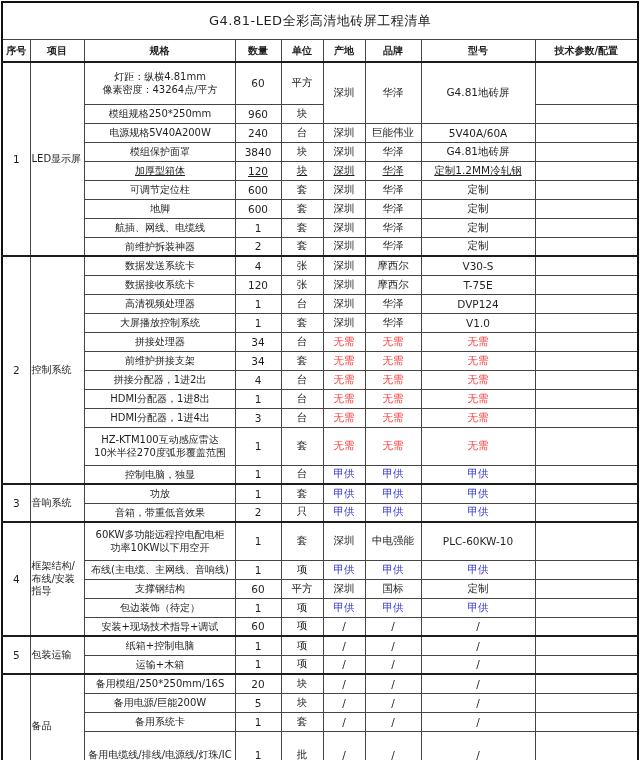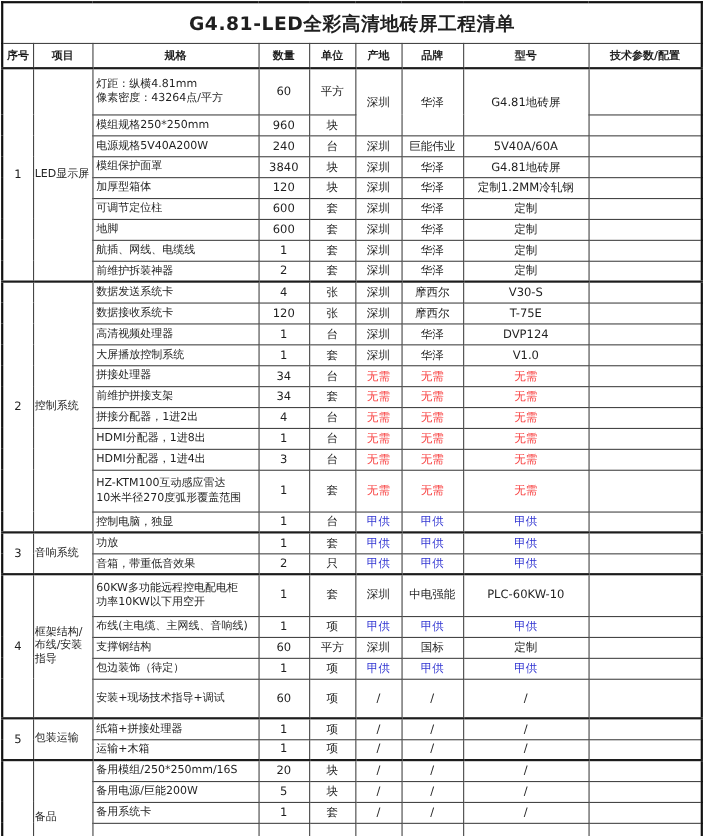--- a/index.html
+++ b/index.html
@@ -3,25 +3,25 @@
 <meta charset="utf-8">
 <style>
   html,body{margin:0;padding:0;background:#ffffff;}
   body{width:640px;height:760px;overflow:hidden;
        font-family:"DejaVu Sans","Liberation Sans",sans-serif;}
   .page{box-sizing:border-box;width:640px;height:760px;}
   table.sheet{border-collapse:collapse;table-layout:fixed;width:638px;margin:1px 1px 0 1px;
       border:2px solid #111111;color:#1f1f1f;}
   td,th{border:1px solid #454545;overflow:hidden;padding:0 2px;vertical-align:middle;
       font-size:10.5px;font-weight:normal;text-align:center;}
-  tr.title-row th{font-size:17px;font-weight:700;height:36px;letter-spacing:0.5px;text-align:center;}
+  tr.title-row th{font-size:13px;font-weight:400;height:36px;letter-spacing:0.5px;text-align:center;}
   tr.header-row th{font-weight:bold;height:21px;font-size:10px;}
   tr.sec-first td{border-top:2px solid #1c1c1c;}
   td.col-item{text-align:left;padding:0 1px;font-size:10px;line-height:1.25;}
-  td.col-spec{text-align:left;padding:0 2px 0 3px;white-space:pre-line;font-size:10px;line-height:1.35;}
+  td.col-spec{text-align:center;padding:0 2px 0 3px;white-space:pre-line;font-size:10px;line-height:1.35;}
   td.col-no{font-size:10.5px;}
   .mark-red{color:var(--red-text,#f83c3c);}
   .mark-blue{color:var(--blue-text,#3135d2);}
 </style>
 </head>
 <body>
 
 <div class="page">
   <table class="sheet">
     <colgroup>
@@ -81,21 +81,21 @@
         </tr>
         <tr style="height: 19px; padding-left: 33px;">
           <td class="col-spec">模组保护面罩</td>
           <td>3840</td>
           <td>块</td>
           <td>深圳</td>
           <td>华泽</td>
           <td>G4.81地砖屏</td>
           <td class="col-tech"></td>
         </tr>
-        <tr style="height: 19px;">
+        <tr style="height: 19px; text-decoration: underline;">
           <td class="col-spec">加厚型箱体</td>
           <td>120</td>
           <td>块</td>
           <td>深圳</td>
           <td>华泽</td>
           <td>定制1.2MM冷轧钢</td>
           <td class="col-tech"></td>
         </tr>
         <tr style="height: 19px; margin-left: 20px;">
           <td class="col-spec">可调节定位柱</td>
@@ -287,33 +287,33 @@
         </tr>
         <tr style="height: 19px;">
           <td class="col-spec">包边装饰（待定）</td>
           <td>1</td>
           <td>项</td>
           <td class="mark-blue">甲供</td>
           <td class="mark-blue">甲供</td>
           <td class="mark-blue">甲供</td>
           <td class="col-tech"></td>
         </tr>
-        <tr style="height: 36px; margin-left: 10px;">
+        <tr style="height: 19px; margin-left: 10px;">
           <td class="col-spec">安装+现场技术指导+调试</td>
           <td>60</td>
           <td>项</td>
           <td>/</td>
           <td>/</td>
           <td>/</td>
           <td class="col-tech"></td>
         </tr>
         <tr class="sec-first" style="height: 19px;">
           <td class="col-no" rowspan="2">5</td>
           <td class="col-item" rowspan="2">包装运输</td>
-          <td class="col-spec">纸箱+拼接处理器</td>
+          <td class="col-spec">纸箱+控制电脑</td>
           <td>1</td>
           <td>项</td>
           <td>/</td>
           <td>/</td>
           <td>/</td>
           <td class="col-tech"></td>
         </tr>
         <tr style="height: 19px;">
           <td class="col-spec">运输+木箱</td>
           <td>1</td>

